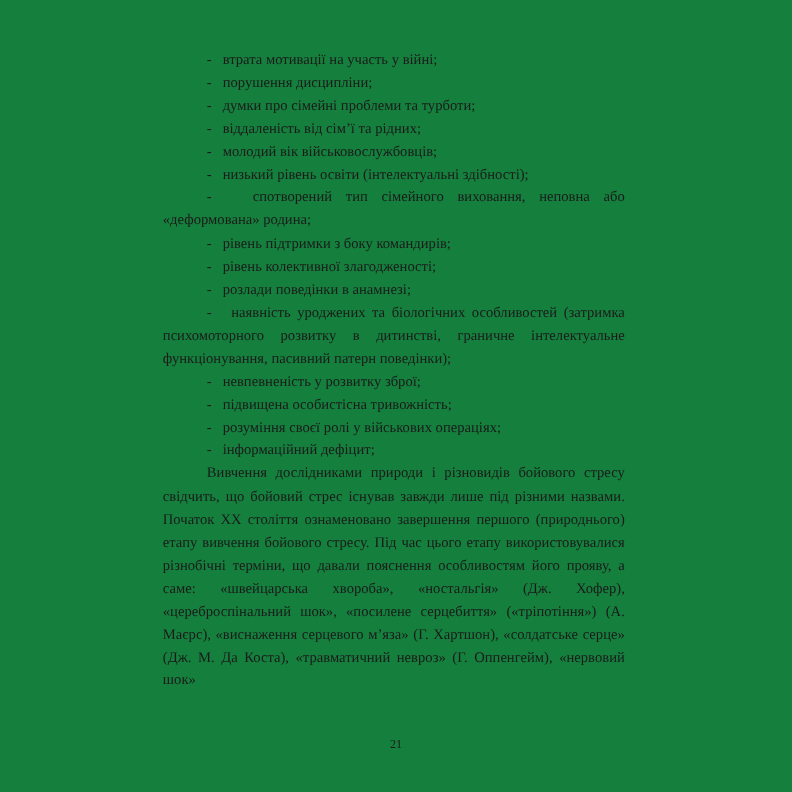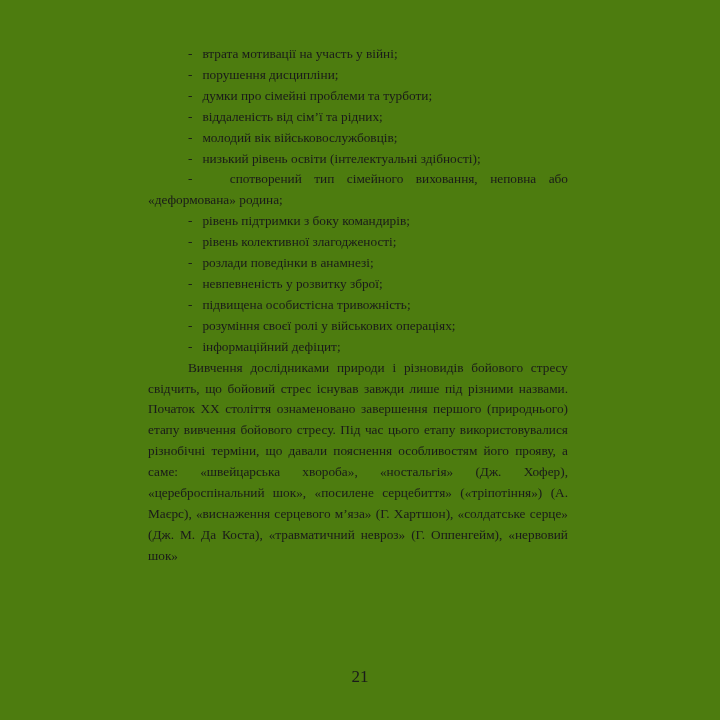--- a/index.html
+++ b/index.html
@@ -13,21 +13,21 @@
     background: #ffffff;
     font-family: "Liberation Serif", "DejaVu Serif", serif;
     color: #1a1a1a;
     overflow: hidden;
   }
 
   #page {
     position: relative;
     width: 720px;
     height: 720px;
-    background: #4d7c0f;
+    background: #15803d;
   }
 
   #text-column {
     position: absolute;
     left: 148px;
     top: 44px;
     width: 420px;
   }
 
   
@@ -51,21 +51,21 @@
   .dash {
     white-space: pre;
   }
 
   #page-number {
     position: absolute;
     left: 0;
     top: 668px;
     width: 720px;
     text-align: center;
-    font-size: 17px;
+    font-size: 11px;
     line-height: 18px;
   }
 </style>
 </head>
 <body>
 
 <div id="page">
 
   <div id="text-column">
 
@@ -84,20 +84,21 @@
     <p class="para single"><span class="dash">-   </span><span>низький рівень освіти (інтелектуальні здібності);</span></p>
 
     <p class="para"><span class="dash">-   </span><span>спотворений тип сімейного виховання, неповна або «деформована» родина;</span></p>
 
     <p class="para single"><span class="dash">-   </span><span>рівень підтримки з боку командирів;</span></p>
 
     <p class="para single"><span class="dash">-   </span><span>рівень колективної злагодженості;</span></p>
 
     <p class="para single"><span class="dash">-   </span><span>розлади поведінки в анамнезі;</span></p>
 
+    <p class="para"><span class="dash">-   </span><span>наявність уроджених та біологічних особливостей (затримка психомоторного розвитку в дитинстві, граничне інтелектуальне функціонування, пасивний патерн поведінки);</span></p>
 
     <p class="para single"><span class="dash">-   </span><span>невпевненість у розвитку зброї;</span></p>
 
     <p class="para single"><span class="dash">-   </span><span>підвищена особистісна тривожність;</span></p>
 
     <p class="para single"><span class="dash">-   </span><span>розуміння своєї ролі у військових операціях;</span></p>
 
     <p class="para single"><span class="dash">-   </span><span>інформаційний дефіцит;</span></p>
 
 

